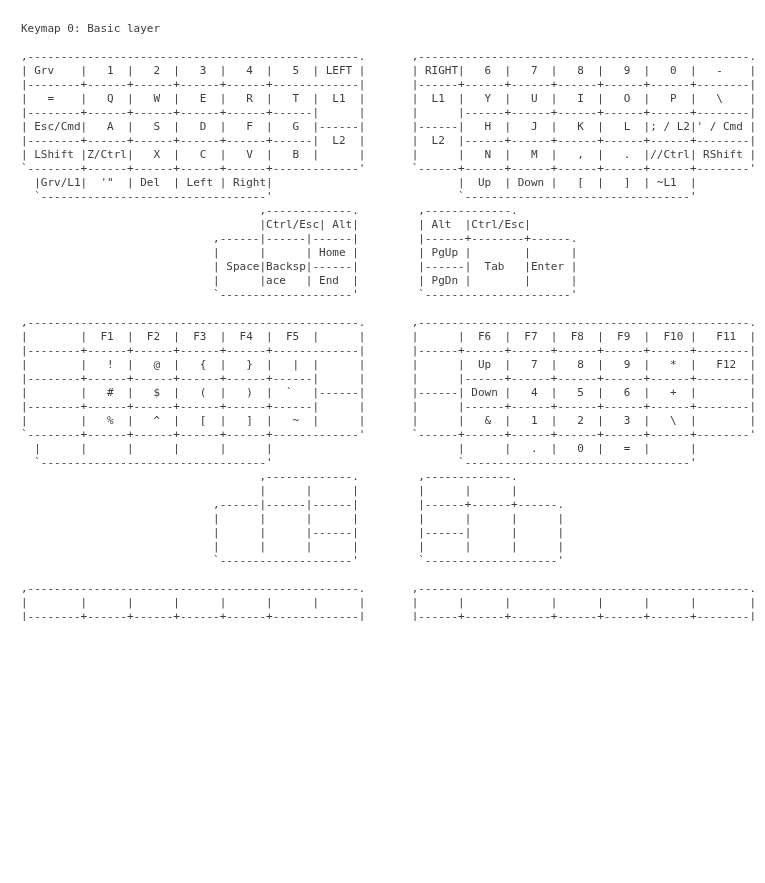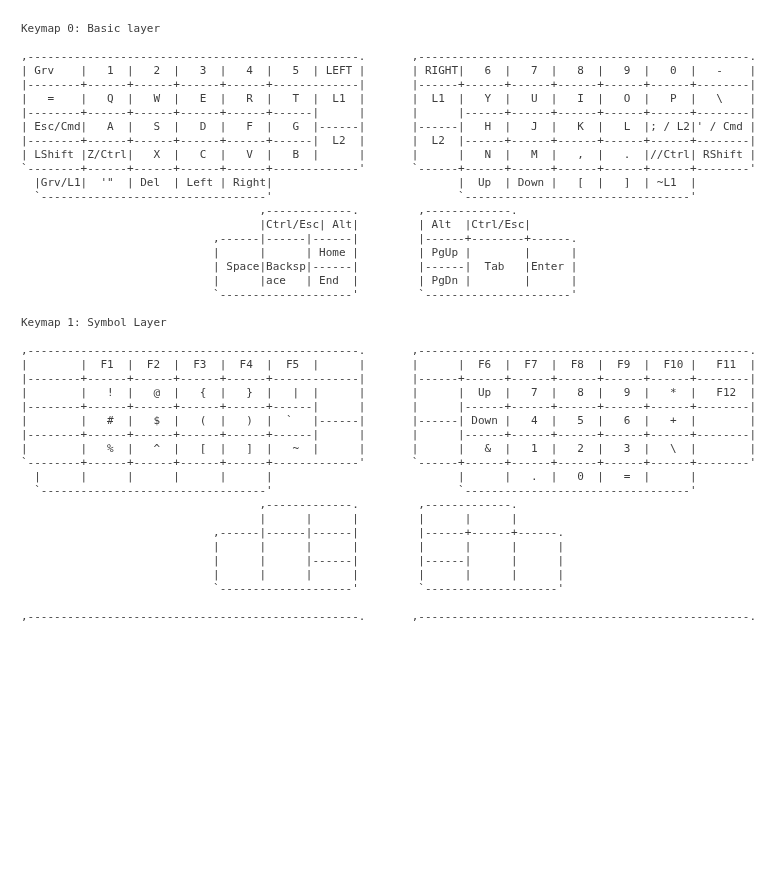--- a/index.html
+++ b/index.html
@@ -53,21 +53,20 @@
                                     ,-------------.         ,-------------.
                                     |Ctrl/Esc| Alt|         | Alt  |Ctrl/Esc|
                              ,------|------|------|         |------+--------+------.
                              |      |      | Home |         | PgUp |        |      |
                              | Space|Backsp|------|         |------|  Tab   |Enter |
                              |      |ace   | End  |         | PgDn |        |      |
                              `--------------------'         `----------------------'</pre>
   </section>
 
   <section class="keymap-section">
-    <div class="keymap-title">Keymap 1: Symbol Layer</div>
     <pre class="keymap-art">,--------------------------------------------------.       ,--------------------------------------------------.
 |        |  F1  |  F2  |  F3  |  F4  |  F5  |      |       |      |  F6  |  F7  |  F8  |  F9  |  F10 |   F11  |
 |--------+------+------+------+------+-------------|       |------+------+------+------+------+------+--------|
 |        |   !  |   @  |   {  |   }  |   |  |      |       |      |  Up  |   7  |   8  |   9  |   *  |   F12  |
 |--------+------+------+------+------+------|      |       |      |------+------+------+------+------+--------|
 |        |   #  |   $  |   (  |   )  |  `   |------|       |------| Down |   4  |   5  |   6  |   +  |        |
 |--------+------+------+------+------+------|      |       |      |------+------+------+------+------+--------|
 |        |   %  |   ^  |   [  |   ]  |   ~  |      |       |      |   &amp;  |   1  |   2  |   3  |   \  |        |
 `--------+------+------+------+------+-------------'       `------+------+------+------+------+------+--------'
   |      |      |      |      |      |                            |      |   .  |   0  |   =  |      |

